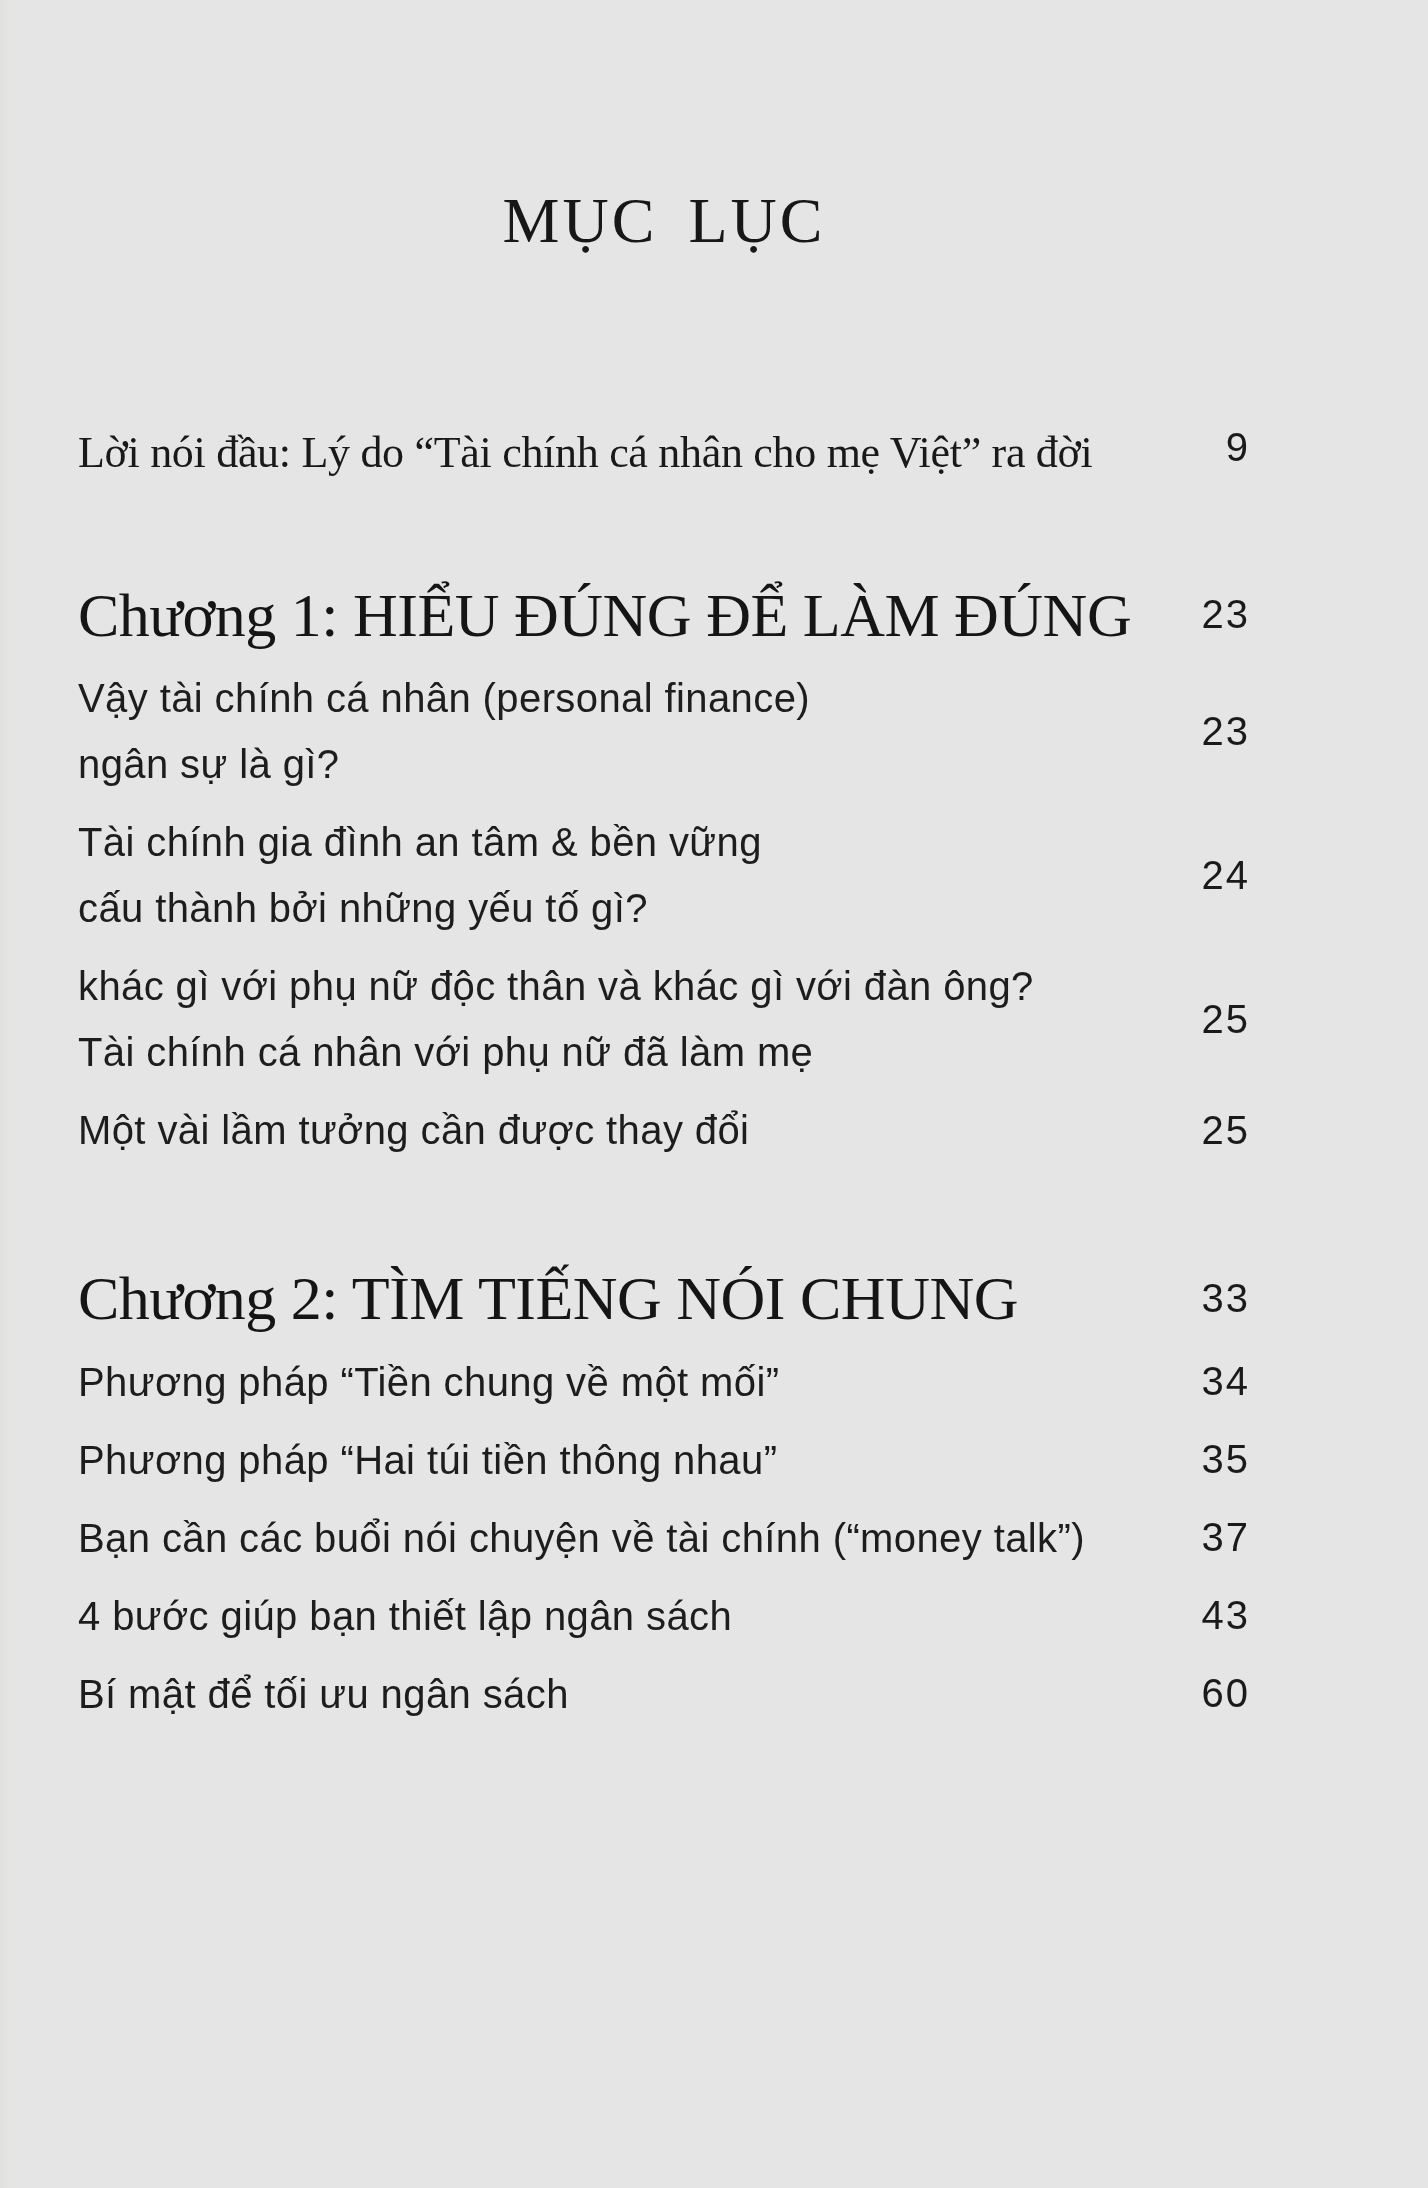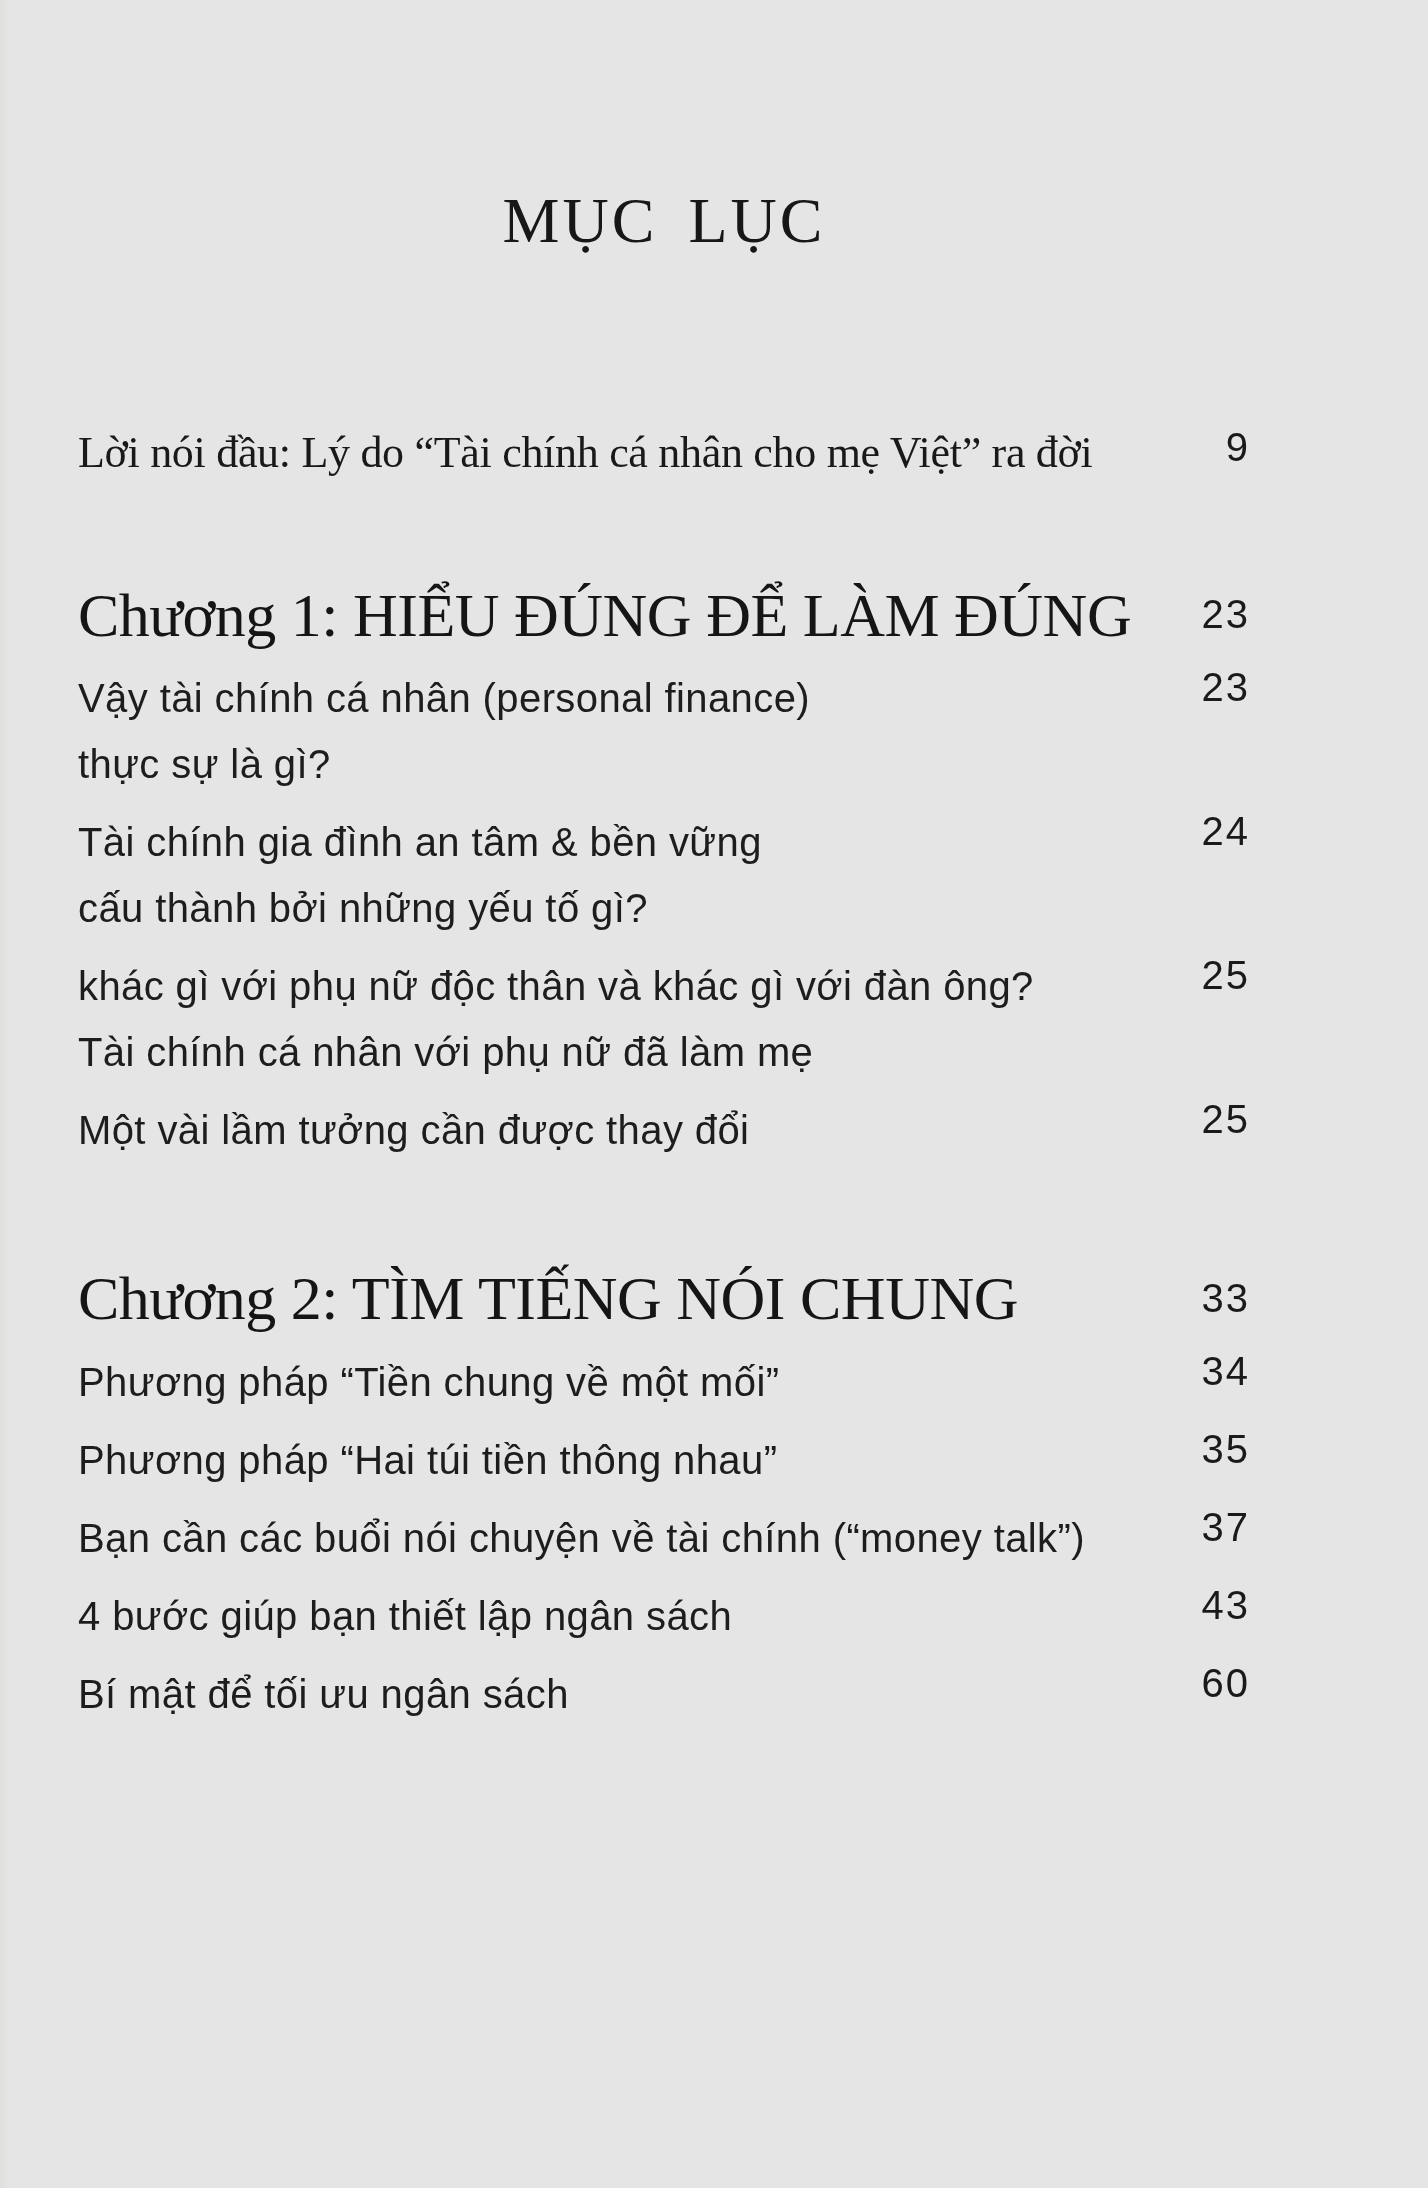--- a/index.html
+++ b/index.html
@@ -80,21 +80,21 @@
   }
   .chapter .line {
     font-family: "Liberation Serif", serif;
     font-size: 62px;
     line-height: 1.3;
     letter-spacing: -0.5px;
     color: #151515;
     white-space: nowrap;
   }
   .section {
-    align-items: flex-start;
+    align-items: center;
     gap: 8px;
   }
   .section .line {
     font-family: "Liberation Sans", sans-serif;
     font-size: 40px;
     line-height: 66px;
     letter-spacing: 0.4px;
     color: #1d1d1d;
     white-space: nowrap;
   }
@@ -114,21 +114,21 @@
       </div>
       <div class="entry chapter">
         <div class="entry-text">
           <div class="line">Chương 1: HIỂU ĐÚNG ĐỂ LÀM ĐÚNG</div>
         </div>
         <div class="entry-page">23</div>
       </div>
       <div class="entry section">
         <div class="entry-text">
           <div class="line">Vậy tài chính cá nhân (personal finance)</div>
-          <div class="line">thực sự là gì?</div>
+          <div class="line">ngân sự là gì?</div>
         </div>
         <div class="entry-page">23</div>
       </div>
       <div class="entry section">
         <div class="entry-text">
           <div class="line">Tài chính gia đình an tâm &amp; bền vững</div>
           <div class="line">cấu thành bởi những yếu tố gì?</div>
         </div>
         <div class="entry-page">24</div>
       </div>

